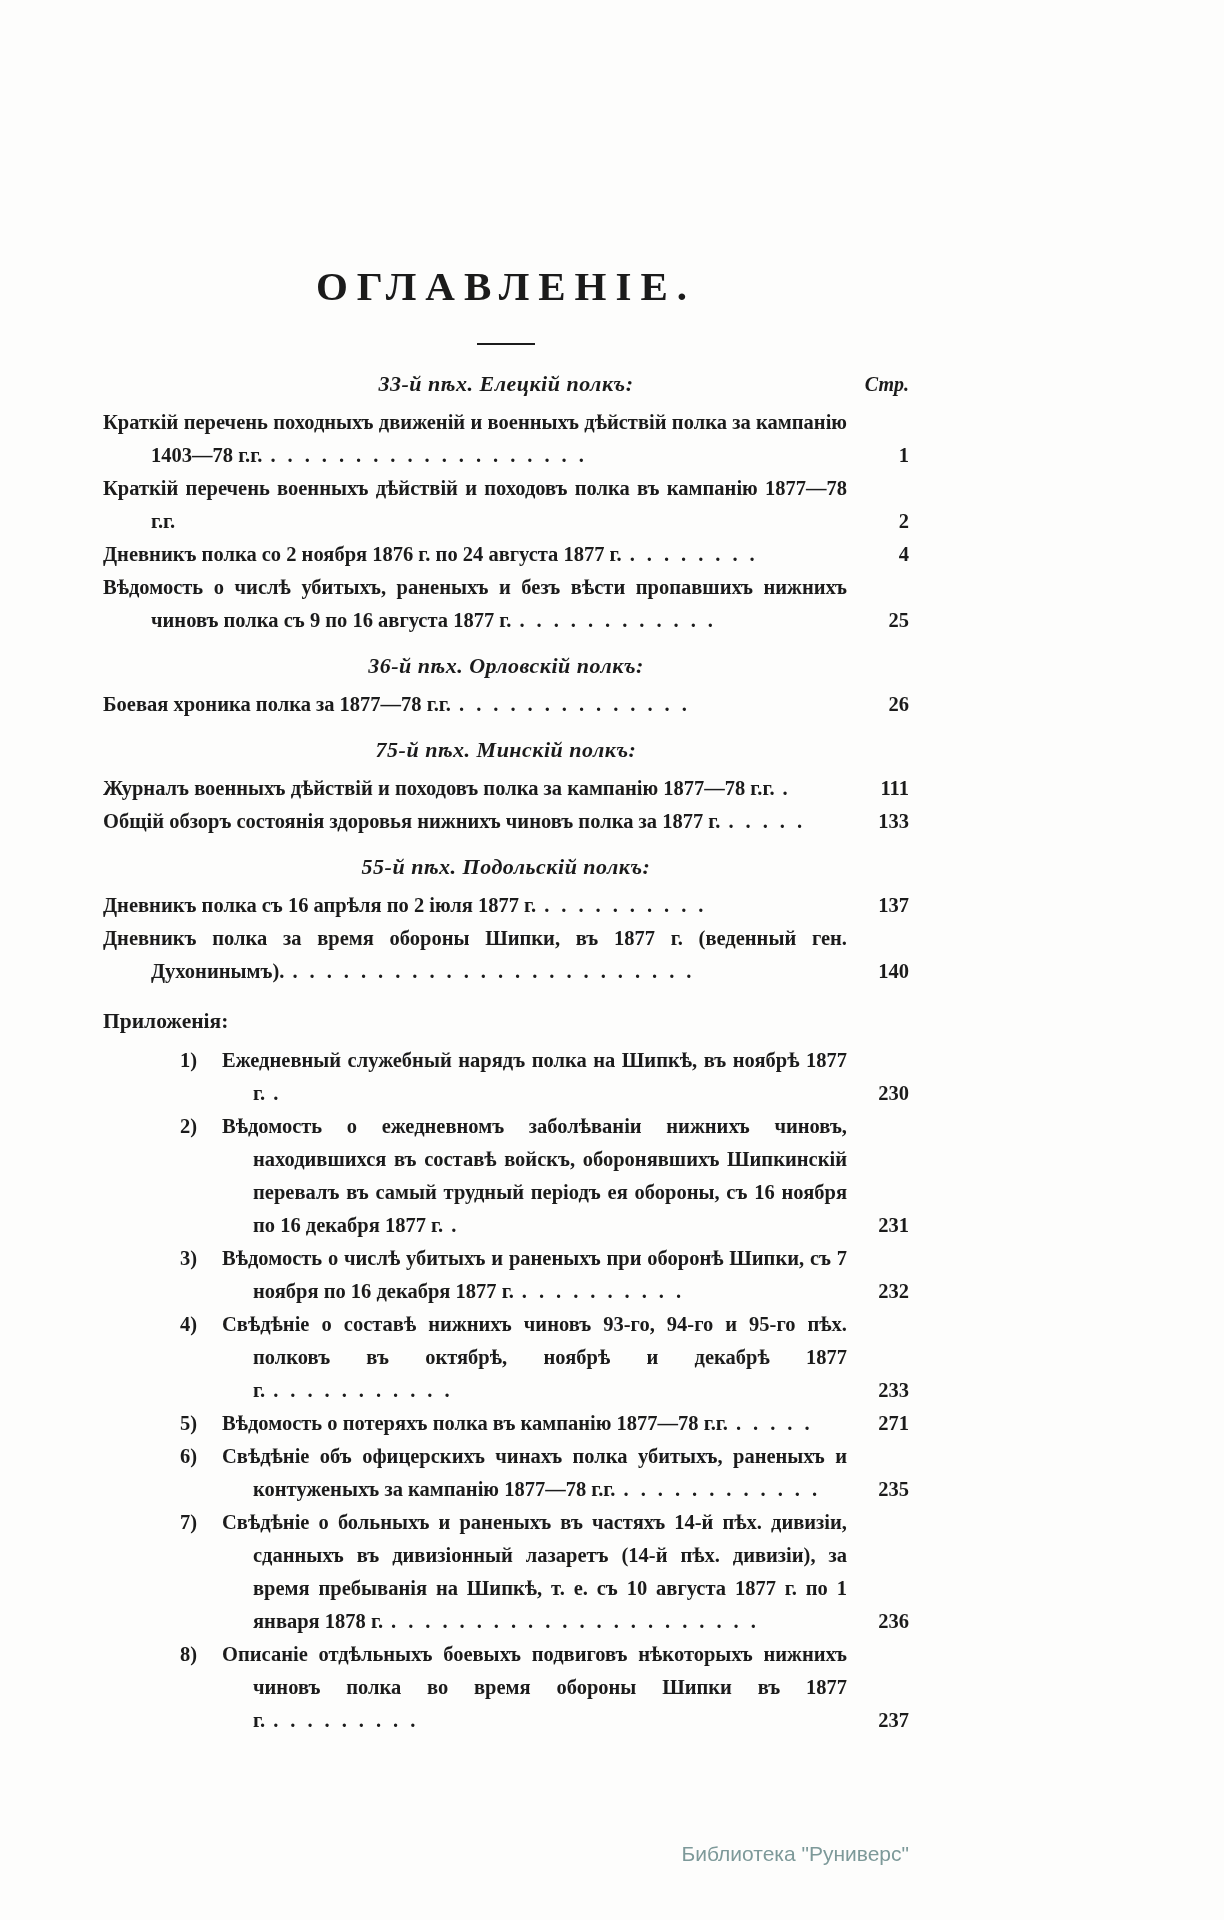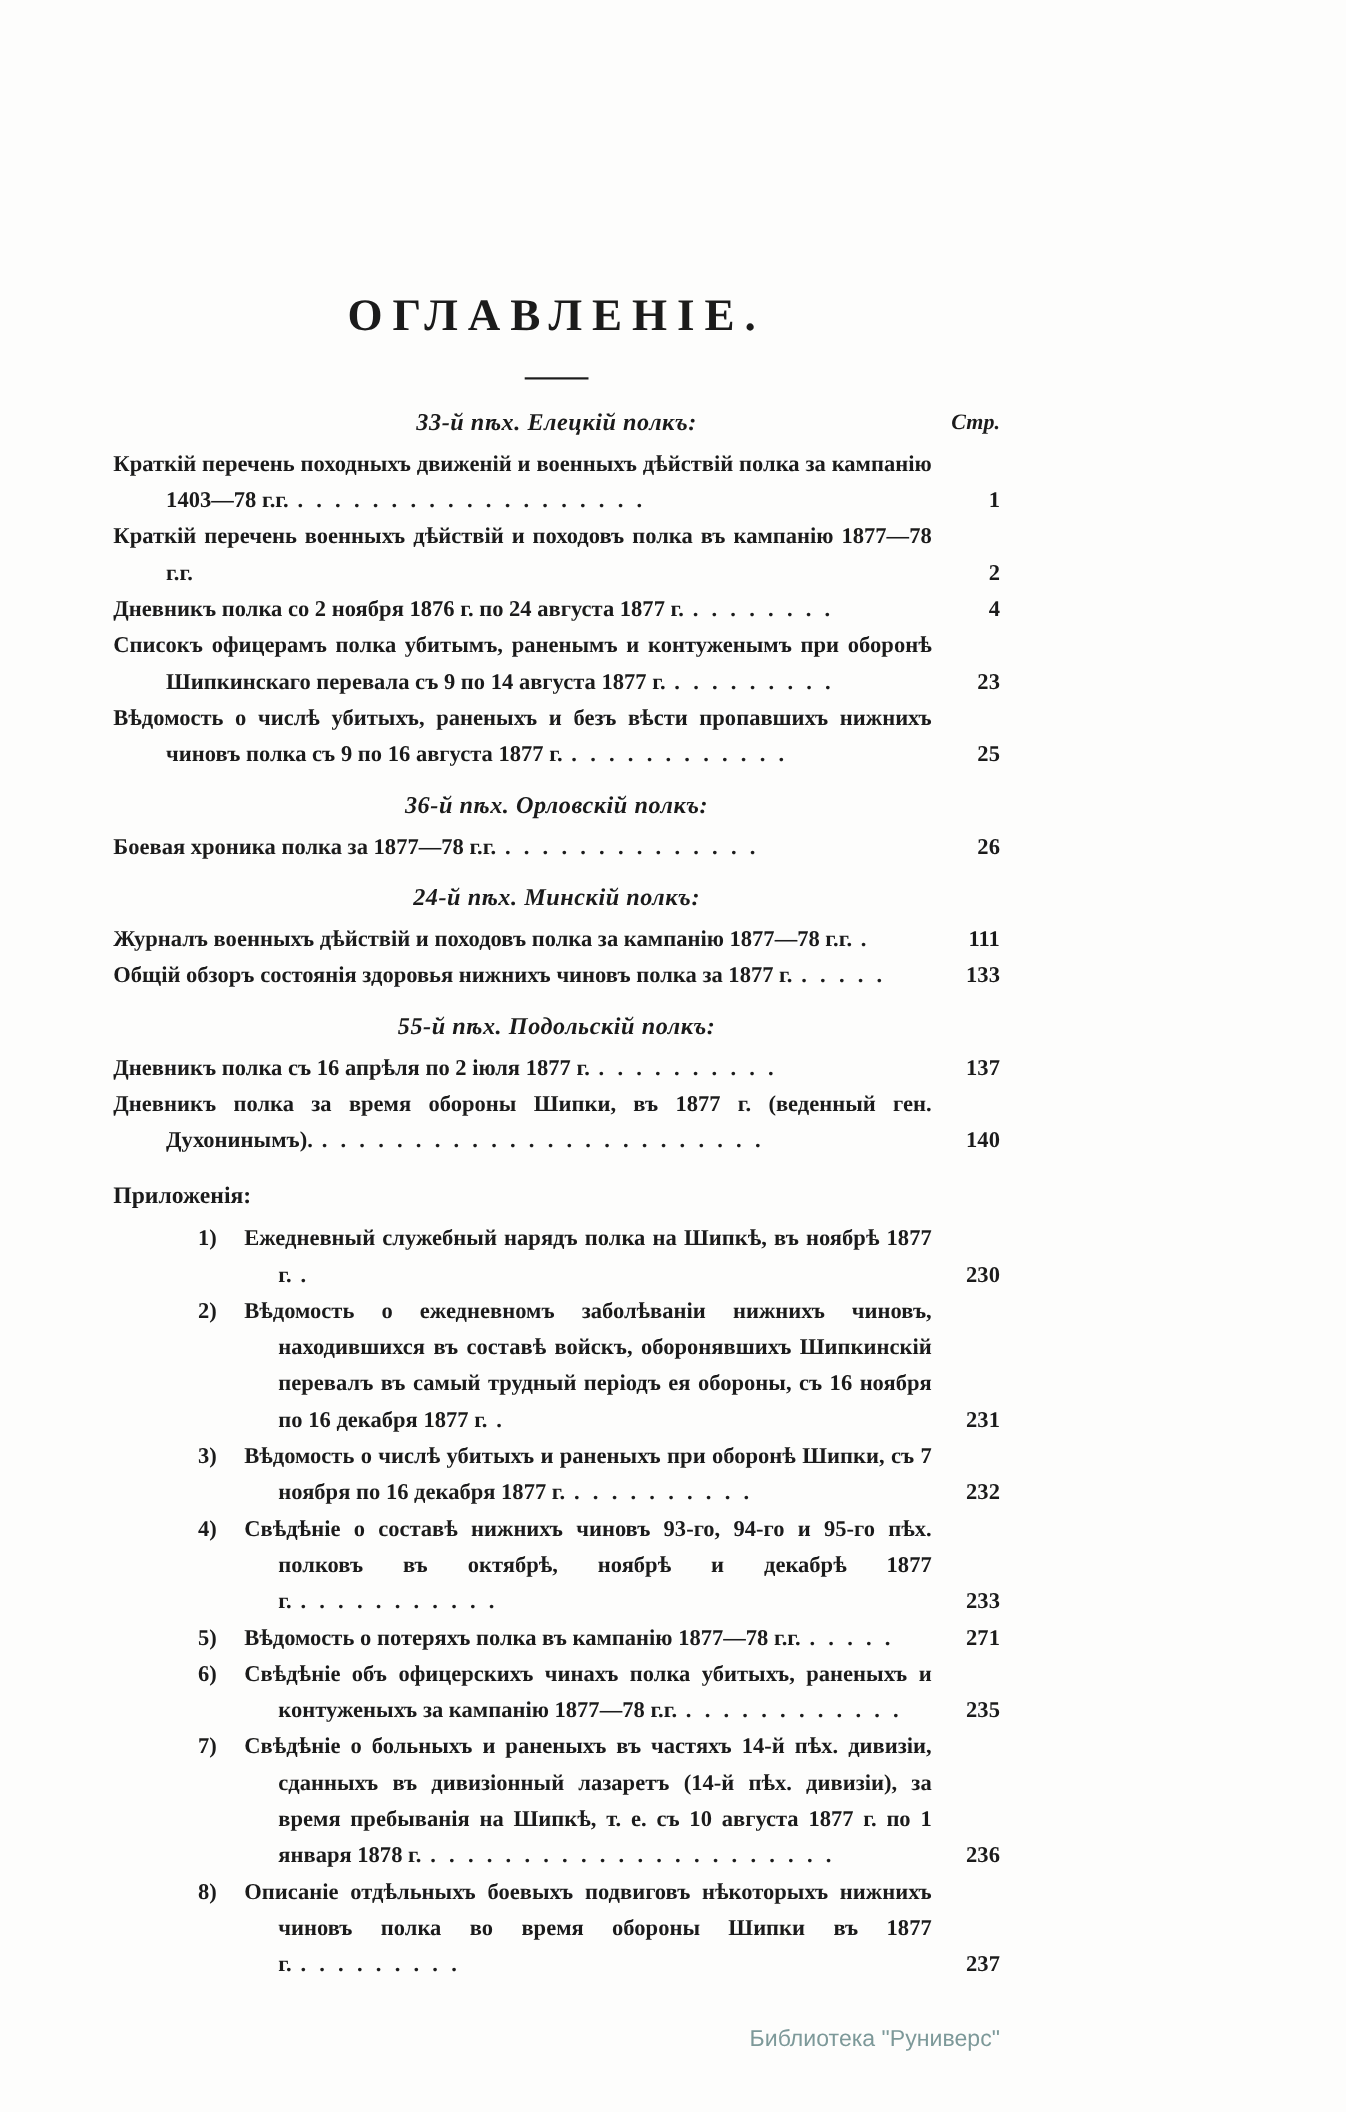--- a/index.html
+++ b/index.html
@@ -110,25 +110,24 @@
 
   <div class="rule"></div>
 
   <div class="sections">
     <span class="str-header">Стр.</span>
 
   <div class="section-heading">33-й пѣх. Елецкій полкъ:</div>
       <div class="entry"><span class="entry-text">Краткій перечень походныхъ движеній и военныхъ дѣйствій полка за кампанію 1403—78 г.г.</span><span class="dots">...................</span><span class="pagenum">1</span></div>
       <div class="entry"><span class="entry-text">Краткій перечень военныхъ дѣйствій и походовъ полка въ кампанію 1877—78 г.г.</span><span class="pagenum">2</span></div>
       <div class="entry"><span class="entry-text">Дневникъ полка со 2 ноября 1876 г. по 24 августа 1877 г.</span><span class="dots">........</span><span class="pagenum">4</span></div>
-      <div class="entry"><span class="entry-text">Списокъ офицерамъ полка убитымъ, раненымъ и контуженымъ при оборонѣ Шипкинскаго перевала съ 9 по 14 августа 1877 г.</span><span class="dots">.........</span><span class="pagenum">23</span></div>
       <div class="entry"><span class="entry-text">Вѣдомость о числѣ убитыхъ, раненыхъ и безъ вѣсти пропавшихъ нижнихъ чиновъ полка съ 9 по 16 августа 1877 г.</span><span class="dots">............</span><span class="pagenum">25</span></div>
       <div class="section-heading">36-й пѣх. Орловскій полкъ:</div>
       <div class="entry"><span class="entry-text">Боевая хроника полка за 1877—78 г.г.</span><span class="dots">..............</span><span class="pagenum">26</span></div>
-      <div class="section-heading">24-й пѣх. Минскій полкъ:</div>
+      <div class="section-heading">75-й пѣх. Минскій полкъ:</div>
       <div class="entry"><span class="entry-text">Журналъ военныхъ дѣйствій и походовъ полка за кампанію 1877—78 г.г.</span><span class="dots">.</span><span class="pagenum">111</span></div>
       <div class="entry"><span class="entry-text">Общій обзоръ состоянія здоровья нижнихъ чиновъ полка за 1877 г.</span><span class="dots">.....</span><span class="pagenum">133</span></div>
       <div class="section-heading">55-й пѣх. Подольскій полкъ:</div>
       <div class="entry"><span class="entry-text">Дневникъ полка съ 16 апрѣля по 2 іюля 1877 г.</span><span class="dots">..........</span><span class="pagenum">137</span></div>
       <div class="entry"><span class="entry-text">Дневникъ полка за время обороны Шипки, въ 1877 г. (веденный ген. Духонинымъ).</span><span class="dots">........................</span><span class="pagenum">140</span></div>
     </div>
 
   <div class="appendix">
     <div class="appendix-heading">Приложенія:</div>
     <div>

